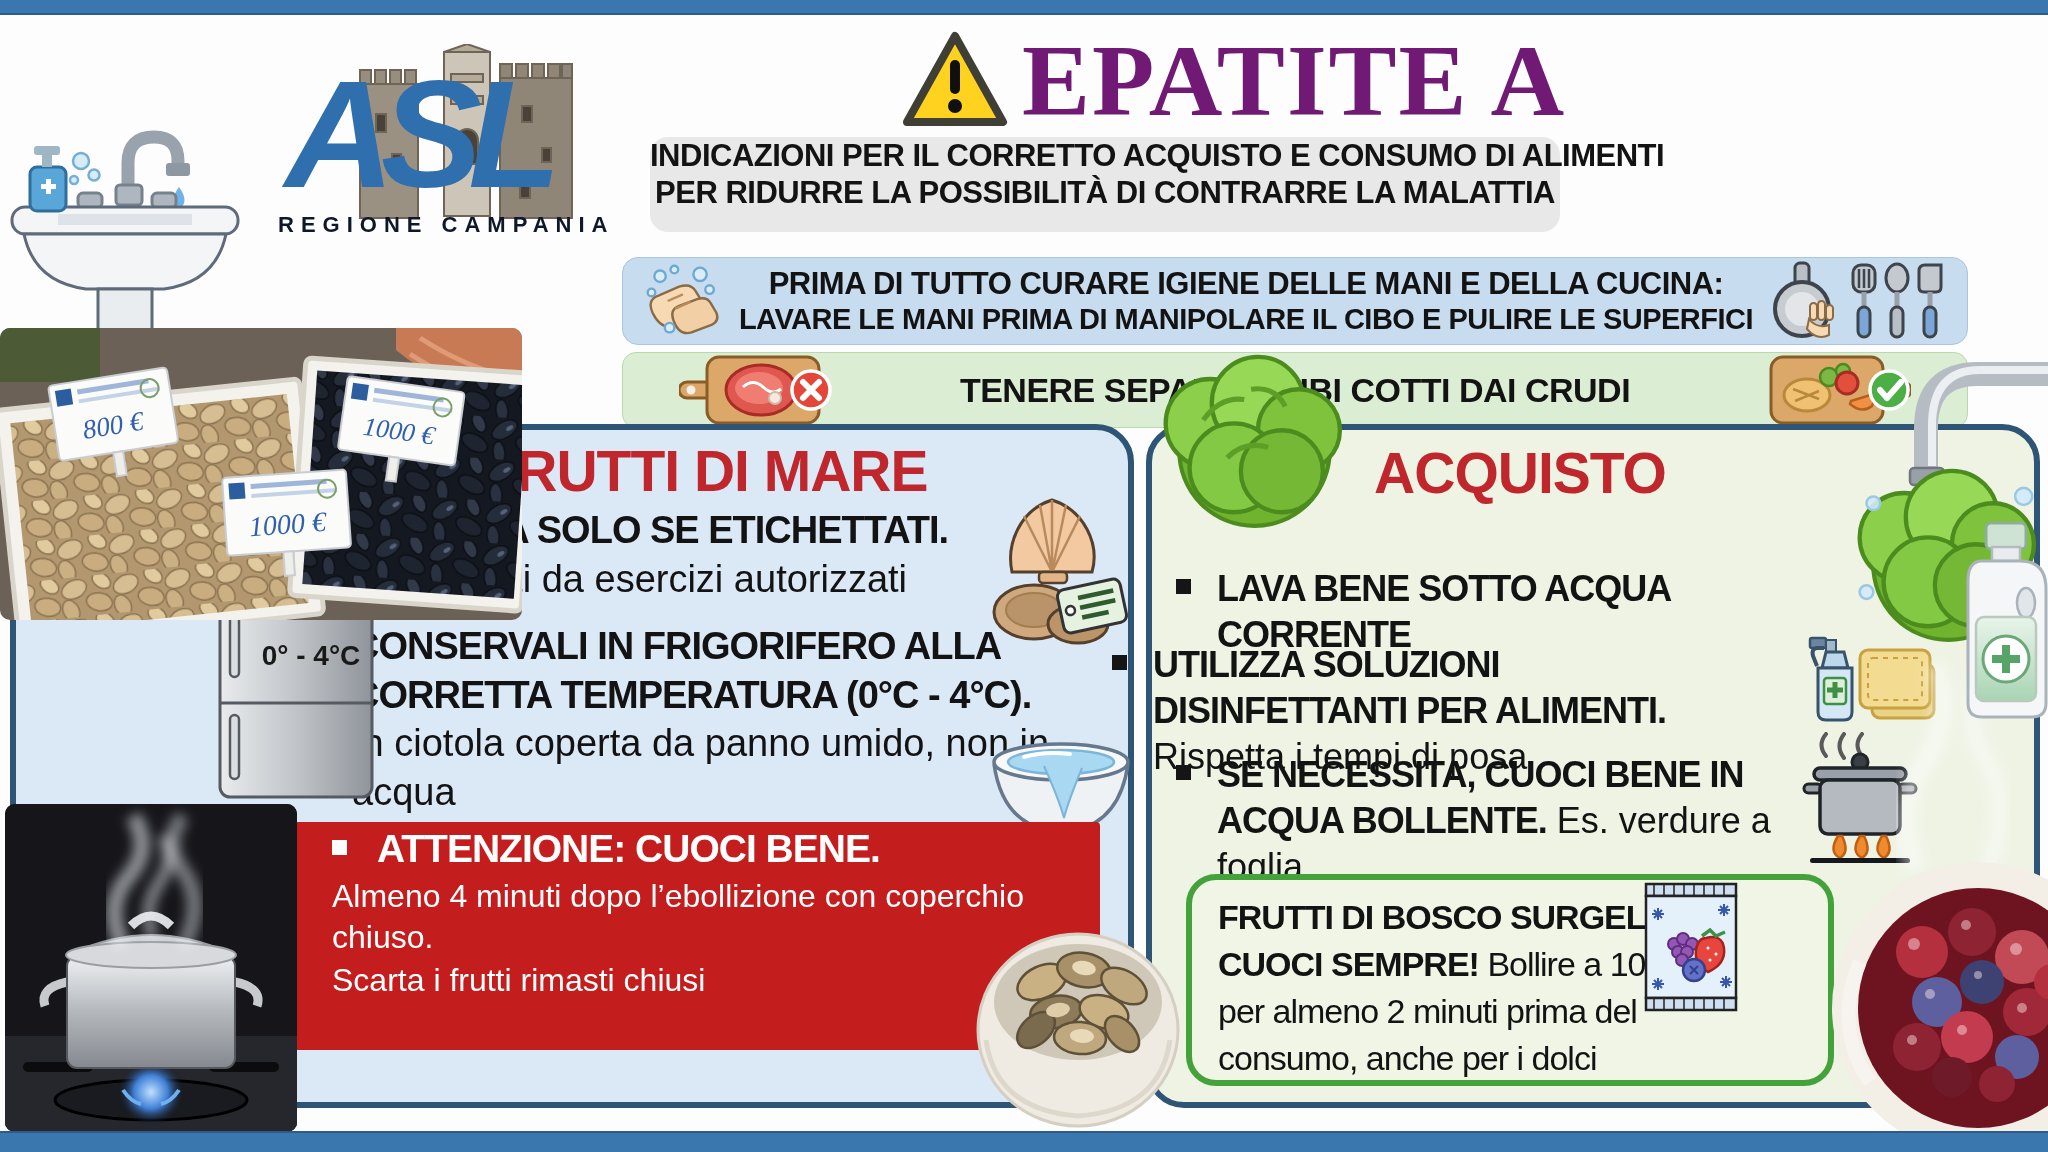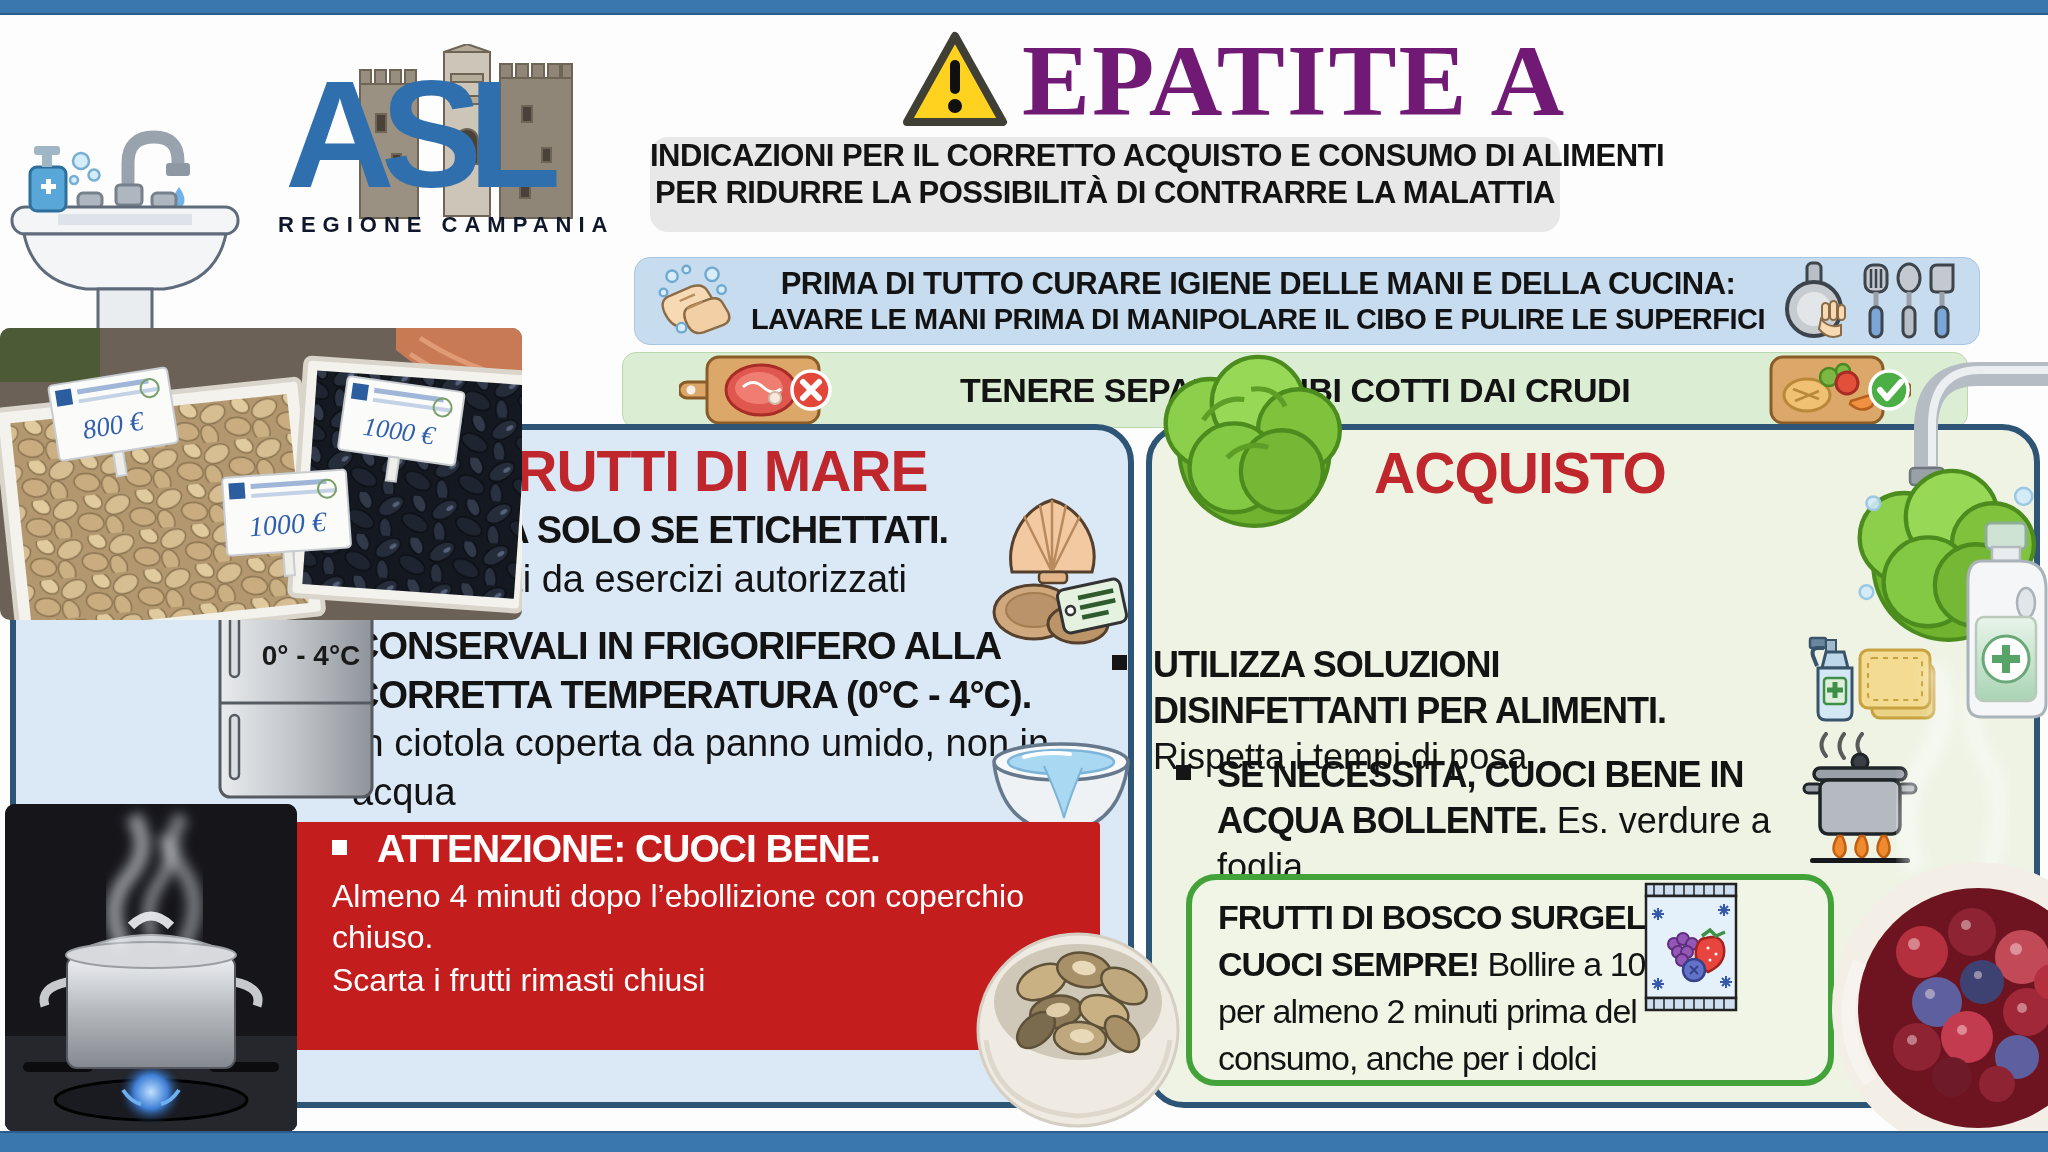--- a/index.html
+++ b/index.html
@@ -4,33 +4,33 @@
 <style>
   html,body{margin:0;padding:0;background:#fff;}
   .stage{position:relative;width:2048px;height:1152px;background:#fdfdfd;overflow:hidden;
          font-family:"Liberation Sans",sans-serif;color:#131313;}
   .abs{position:absolute;}
   .bar{position:absolute;left:0;width:2048px;background:#3a77af;z-index:6;}
   .bar.top{top:0;height:13px;border-bottom:2px solid #2b5c8b;}
   .bar.bottom{top:1131px;height:21px;border-top:2px solid #2b5c8b;}
 
   
-  .asl-word{position:absolute;left:285px;top:58px;font-size:152px;font-weight:700;
+  .asl-word{position:absolute;left:285px;top:58px;font-size:152px;font-weight:700;font-style:italic;
             color:#2f6fae;letter-spacing:-14px;line-height:1;z-index:2;}
   .asl-sub{position:absolute;left:278px;top:212px;width:300px;text-align:center;font-size:22px;
            font-weight:700;letter-spacing:7px;color:#0f172a;white-space:nowrap;z-index:2;}
   .main-title{position:absolute;left:1022px;top:22px;font-family:"Liberation Serif",serif;
               font-size:102px;font-weight:700;color:#701a75;letter-spacing:2px;white-space:nowrap;}
   .subtitle-box{position:absolute;left:650px;top:137px;width:910px;height:95px;background:#e8e8e8;
                 border-radius:18px;text-align:center;box-sizing:border-box;}
   .subtitle-box div{font-size:31px;font-weight:700;letter-spacing:-0.5px;line-height:37px;white-space:nowrap;}
 
   
   .banner{position:absolute;left:622px;width:1346px;display:flex;align-items:center;box-sizing:border-box;}
-  .banner.blue{top:257px;height:88px;background:#c7dcef;border-radius:16px;border:1px solid #a9c6e0;margin-left:12px;}
+  .banner.blue{top:257px;height:88px;background:#c7dcef;border-radius:16px;border:1px solid #a9c6e0;}
   .banner.green{top:352px;height:76px;background:#dbeed4;border-radius:14px;border:1px solid #b9d8ac;}
   .banner-text{flex:1;text-align:center;}
   .banner-text .l1{font-size:31px;font-weight:700;letter-spacing:-0.5px;white-space:nowrap;line-height:36px;}
   .banner-text .l2{font-size:29px;font-weight:700;letter-spacing:-0.5px;white-space:nowrap;line-height:34px;}
   .sep-text{font-size:34px;font-weight:700;letter-spacing:-0.5px;white-space:nowrap;}
 
   
   .panel{position:absolute;top:424px;height:684px;border:6px solid #2e5576;border-radius:38px;
          box-sizing:border-box;z-index:1;}
   .panel.left{left:10px;width:1124px;background:#dbe8f6;}
@@ -438,20 +438,27 @@
     <rect x="26" y="8" width="40" height="26" rx="5" fill="#cfe3d4" stroke="#8fae96" stroke-width="3"></rect>
     <rect x="32" y="32" width="28" height="14" fill="#e8ecef" stroke="#b3bac0" stroke-width="2.5"></rect>
     <path d="M22 46 H60 Q86 46 86 74 V188 Q86 202 72 202 H22 Q8 202 8 188 V66 Q8 46 22 46 Z" fill="#f4f6f8" stroke="#aab3ba" stroke-width="3"></path>
     <ellipse cx="66" cy="88" rx="9" ry="15" fill="#e0e6ea" stroke="#aab3ba" stroke-width="2.5"></ellipse>
     <rect x="16" y="102" width="60" height="84" rx="8" fill="url(#labG)" stroke="#b9cabb" stroke-width="2.5"></rect>
     <circle cx="46" cy="144" r="23" fill="#fff" stroke="#6aa878" stroke-width="3"></circle>
     <rect x="42" y="130" width="8" height="28" fill="#57a368"></rect>
     <rect x="32" y="140" width="28" height="8" fill="#57a368"></rect>
   </svg>
 
+  <div class="bullet-row" style="left:1176px;top:566px;width:660px">
+    <div class="marker" style="width:15px;height:15px;margin-top:13px"></div>
+    <div class="bt bt-right">
+      <span class="b">LAVA BENE SOTTO ACQUA CORRENTE</span>
+      <span></span>
+    </div>
+  </div>
   <div class="bullet-row" style="left:1112px;top:642px;width:640px">
     <div class="marker" style="width:15px;height:15px;margin-top:13px"></div>
     <div class="bt bt-right" style="width:620px">
       <span class="b">UTILIZZA SOLUZIONI DISINFETTANTI PER ALIMENTI.</span>
       <span>Rispetta i tempi di posa</span>
     </div>
   </div>
   <div class="bullet-row" style="left:1176px;top:752px;width:640px">
     <div class="marker" style="width:15px;height:15px;margin-top:13px"></div>
     <div class="bt bt-right" style="width:620px">

